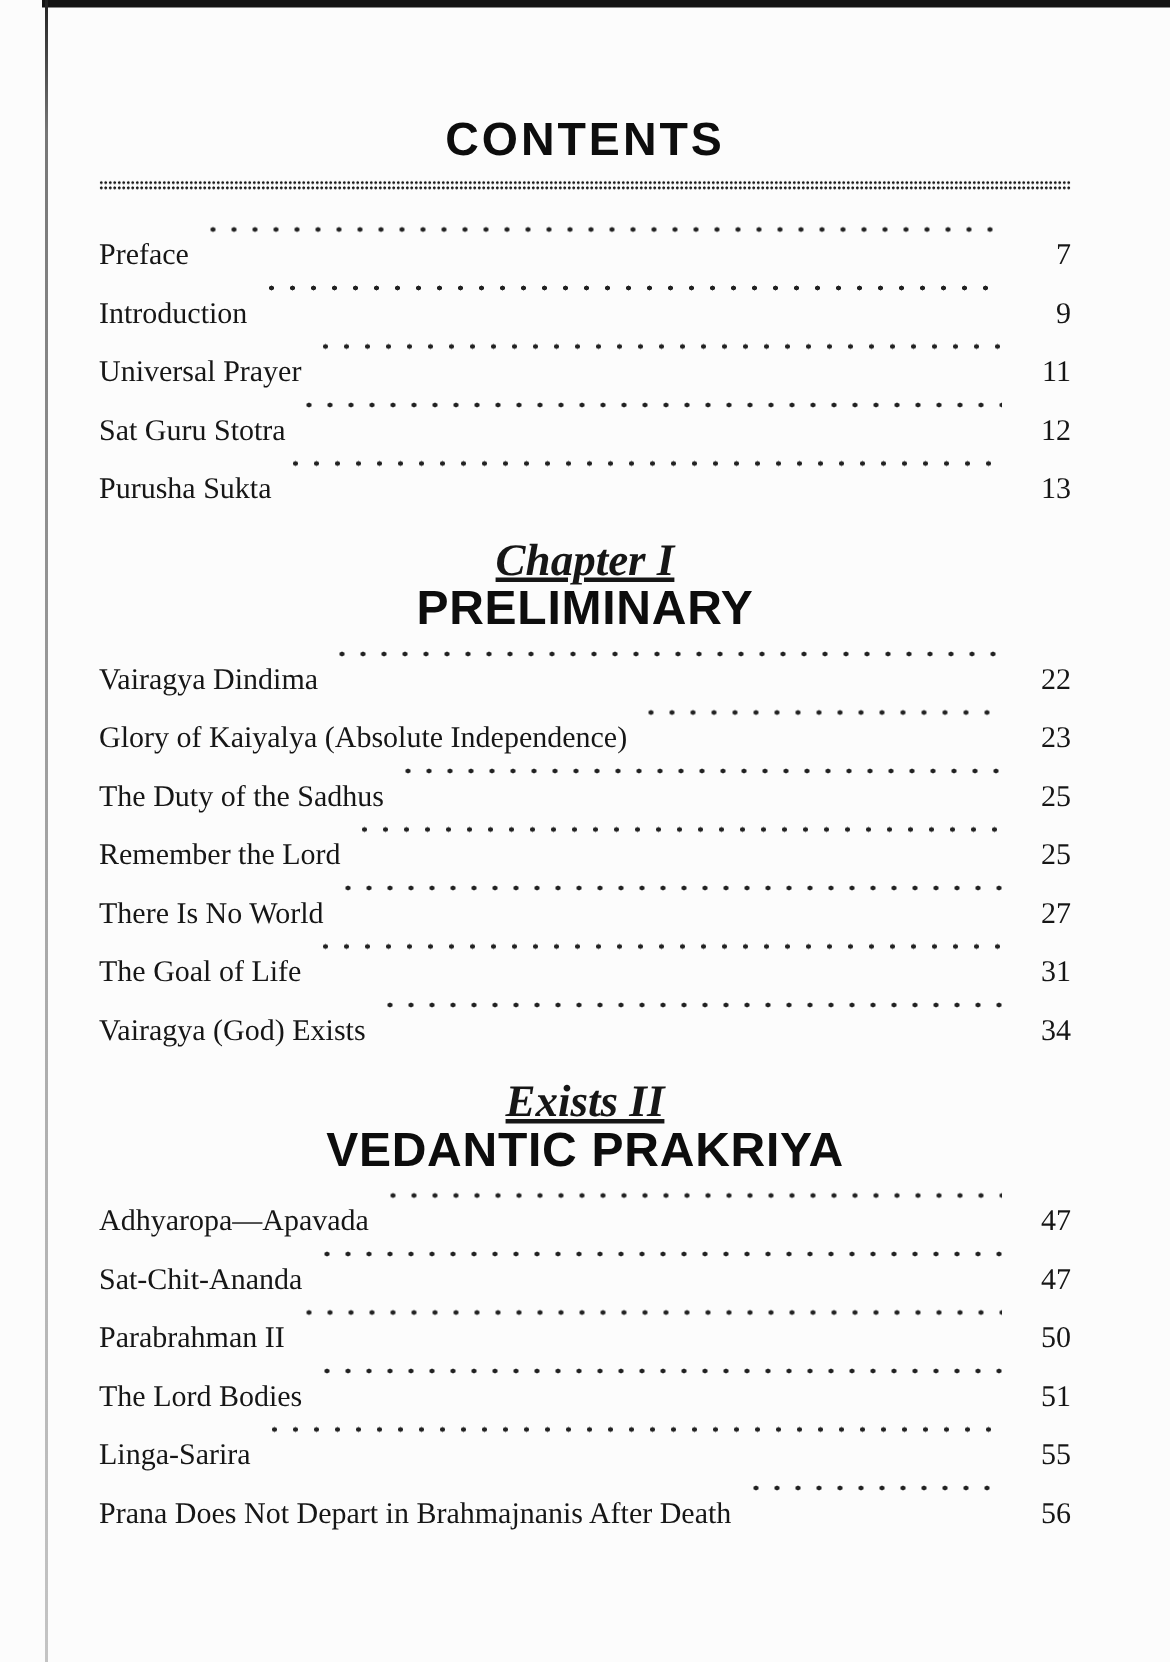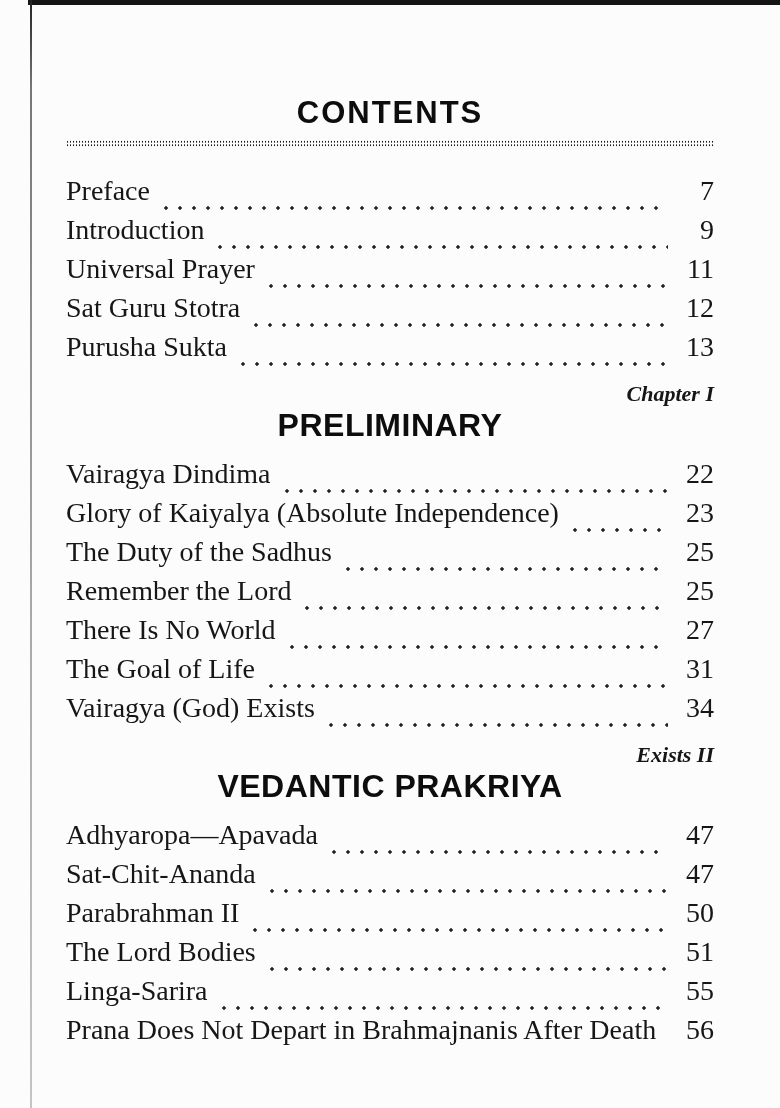--- a/index.html
+++ b/index.html
@@ -18,21 +18,21 @@
   .scan-edge-top{
     position:absolute;top:0;left:28px;right:0;height:5px;
     background:#141414;
   }
   .scan-edge-left{
     position:absolute;top:0;left:30px;width:2px;height:100%;
     background:linear-gradient(to bottom,#222 0%,#777 8%,#a8a8a8 55%,#c4c4c4 100%);
   }
   .content{
     position:relative;
-    padding:96px 66px 0 66px;
+    padding:76px 66px 0 66px;
   }
   .toc-title{
     margin:0 0 10px 0;
     text-align:center;
     font-family:"Liberation Sans", sans-serif;
     font-weight:700;
     font-size:31px;
     line-height:34px;
     letter-spacing:2px;
     color:#0d0d0d;
@@ -40,49 +40,50 @@
   .title-rule{
     height:7px;
     margin-bottom:24px;
     background-image:radial-gradient(circle,#1a1a1a 0.8px,transparent 1.1px);
     background-size:3px 3.5px;
     background-repeat:repeat;
   }
   .toc-list{margin:0;}
   .toc-row{
     display:flex;
-    align-items:flex-end;
+    align-items:flex-start;
     height:39px;
     line-height:39px;
-    font-size:28px;
+    font-size:20px;
     white-space:nowrap;
   }
   .toc-label{flex:0 0 auto;}
   .leader{
     flex:1 1 auto;
     height:4px;
     margin:0 10px 0 9px;
     background-image:radial-gradient(circle,#222 1.5px,transparent 1.8px);
     background-size:14px 4px;
     background-repeat:repeat-x;
     background-position:left bottom;
   }
   .toc-page{
     flex:0 0 auto;
     min-width:36px;
     text-align:right;
   }
   .chapter-label{
     margin-top:14px;
-    text-align:right;
+    text-align:center;
     font-family:"Liberation Serif", serif;
     font-style:italic;
     font-weight:700;
-    font-size:22px;
+    font-size:30px;
     line-height:27px;
+    text-decoration:underline;
   }
   .chapter-title{
     margin:4px 0 14px 0;
     text-align:center;
     font-family:"Liberation Sans", sans-serif;
     font-weight:700;
     font-size:32px;
     line-height:29px;
     letter-spacing:0.5px;
     color:#0d0d0d;

